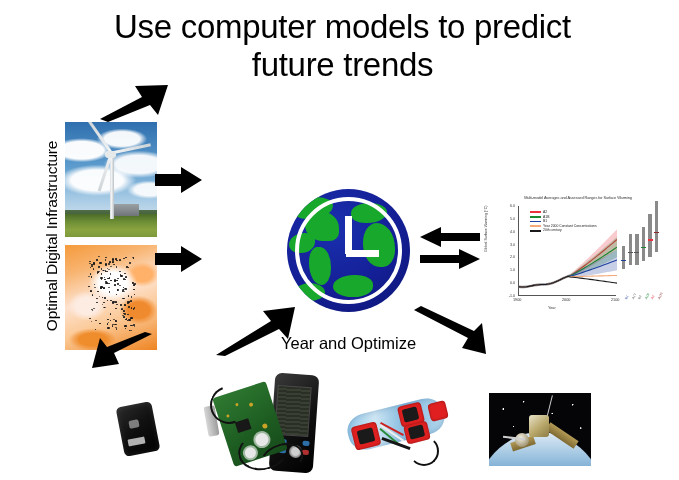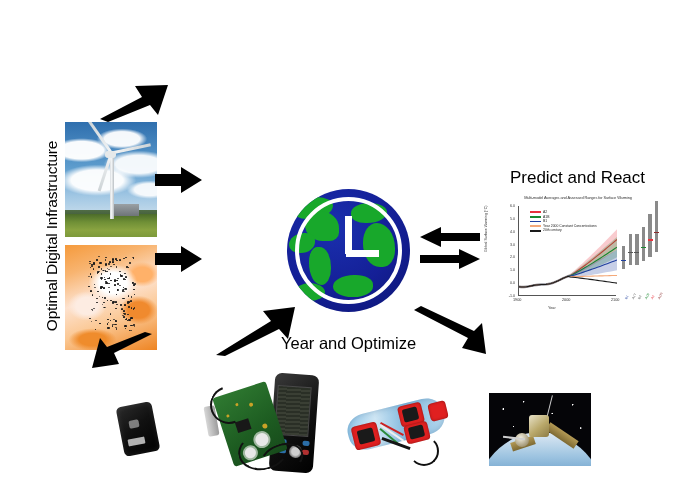--- a/index.html
+++ b/index.html
@@ -329,20 +329,22 @@
   .bar-tick-label {
     position: absolute; font-size: 3.3px; transform: rotate(-62deg);
     transform-origin: 0 0; white-space: nowrap;
   }
 </style>
 </head>
 <body>
 
 <div id="slide">
 
+  <div id="title">Use computer models to predict
+future trends</div>
 
   <div id="vert-label">Optimal Digital Infrastructure</div>
 
   <div class="photo" id="photo-turbine">
     <div class="sky"></div>
     <div class="horizon-band"></div>
     <div class="field"></div>
     <div class="shed"></div>
     <div class="mast"></div>
     <div class="blade b1"></div>
@@ -644,21 +646,20 @@
   </div>
 
   <div class="arrow" style="left:412px;top:306px;">
     <svg width="76" height="50" viewBox="0 0 76 50">
       <path d="M2,4 L56,32 L50,42 L74,48 L70,17 L62,25 L9,0 Z" fill="#000"></path>
     </svg>
   </div>
 
   <div id="label-sense">Year and Optimize</div>
 
-  <div id="label-predict">Predict and React</div>
 
   <div id="chart">
     <div id="chart-title">Multi-model Averages and Assessed Ranges for Surface Warming</div>
     <div id="chart-ylabel">Global Surface Warming (°C)</div>
     <div id="chart-xlabel">Year</div>
 
     <div id="chart-plot">
       <svg id="chart-svg" width="98" height="90" viewBox="0 0 98 90">
           <path d="M0.00,79.53 L2.45,79.74 L4.90,79.75 L7.35,79.54 L9.80,79.14 L12.25,78.65 L14.70,78.15 L17.15,77.75 L19.60,77.49 L22.05,77.34 L24.50,77.26 L26.95,77.14 L29.40,76.87 L31.85,76.37 L34.30,75.61 L36.75,74.61 L39.20,73.46 L41.65,72.24 L44.10,71.07 L46.55,70.00 L49.00,69.04 L51.45,67.76 L53.90,65.79 L56.35,63.71 L58.80,61.57 L61.25,59.37 L63.70,57.13 L66.15,54.86 L68.60,52.55 L71.05,50.22 L73.50,47.86 L75.95,45.48 L78.40,43.07 L80.85,40.65 L83.30,38.21 L85.75,35.75 L88.20,33.27 L90.65,30.78 L93.10,28.28 L95.55,25.76 L98.00,23.23 L98.00,43.63 L95.55,45.26 L93.10,46.88 L90.65,48.48 L88.20,50.07 L85.75,51.65 L83.30,53.21 L80.85,54.75 L78.40,56.27 L75.95,57.78 L73.50,59.26 L71.05,60.72 L68.60,62.15 L66.15,63.56 L63.70,64.93 L61.25,66.27 L58.80,67.57 L56.35,68.81 L53.90,69.99 L51.45,71.06 L49.00,71.44 L46.55,72.40 L44.10,73.47 L41.65,74.64 L39.20,75.86 L36.75,77.01 L34.30,78.01 L31.85,78.77 L29.40,79.27 L26.95,79.54 L24.50,79.66 L22.05,79.74 L19.60,79.89 L17.15,80.15 L14.70,80.55 L12.25,81.05 L9.80,81.54 L7.35,81.94 L4.90,82.15 L2.45,82.14 L0.00,81.93 Z" fill="#e8313c" opacity="0.25"></path>
           <path d="M0.00,80.73 L2.45,80.94 L4.90,80.95 L7.35,80.74 L9.80,80.34 L12.25,79.85 L14.70,79.35 L17.15,78.95 L19.60,78.69 L22.05,78.54 L24.50,78.46 L26.95,78.34 L29.40,78.07 L31.85,77.57 L34.30,76.81 L36.75,75.81 L39.20,74.66 L41.65,73.44 L44.10,72.27 L46.55,71.20 L49.00,70.24 L51.45,69.41 L53.90,67.89 L56.35,66.26 L58.80,64.57 L61.25,62.82 L63.70,61.03 L66.15,59.21 L68.60,57.35 L71.05,55.47 L73.50,53.56 L75.95,51.63 L78.40,49.67 L80.85,47.70 L83.30,45.71 L85.75,43.70 L88.20,41.67 L90.65,39.63 L93.10,37.58 L95.55,35.51 L98.00,33.43" fill="none" stroke="#e8313c" stroke-width="1.1"></path>

